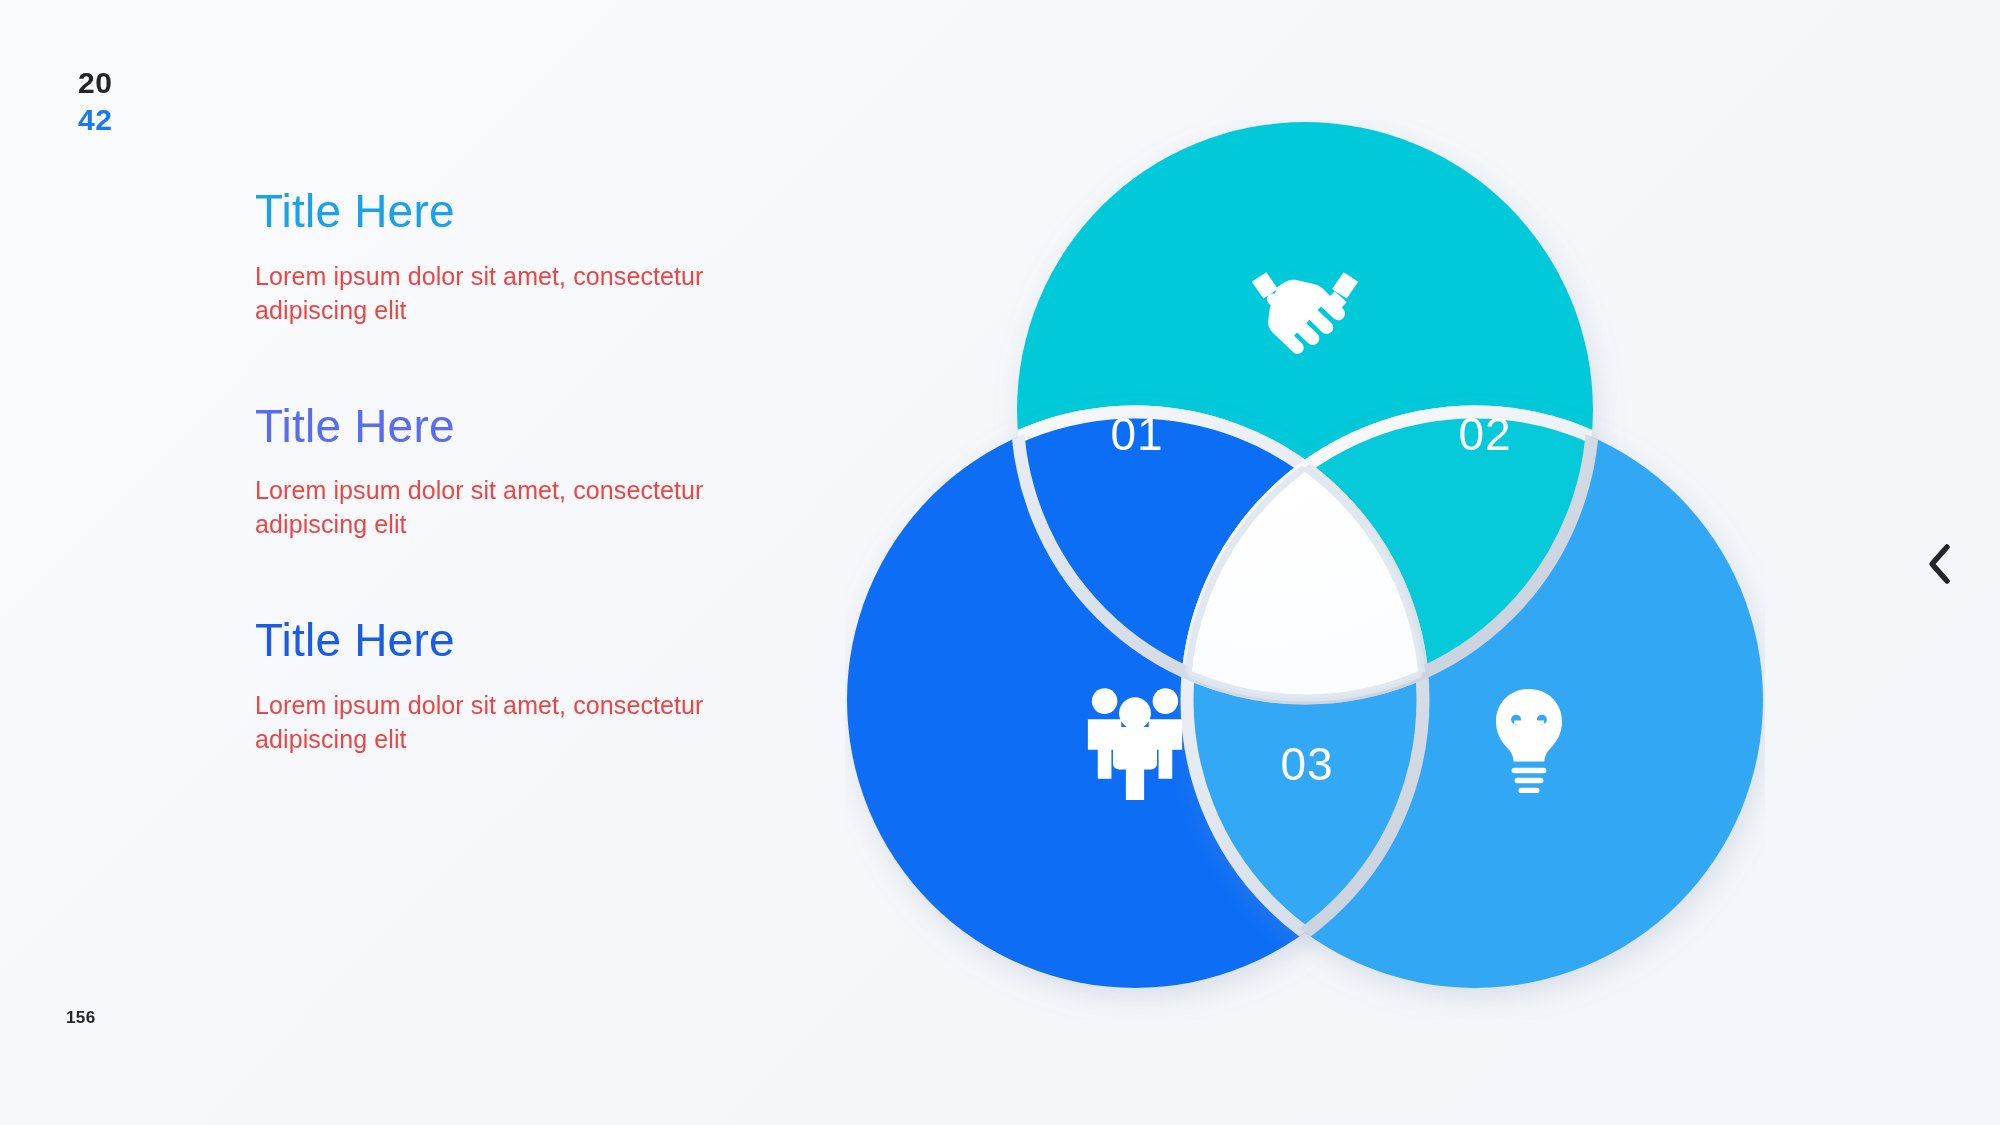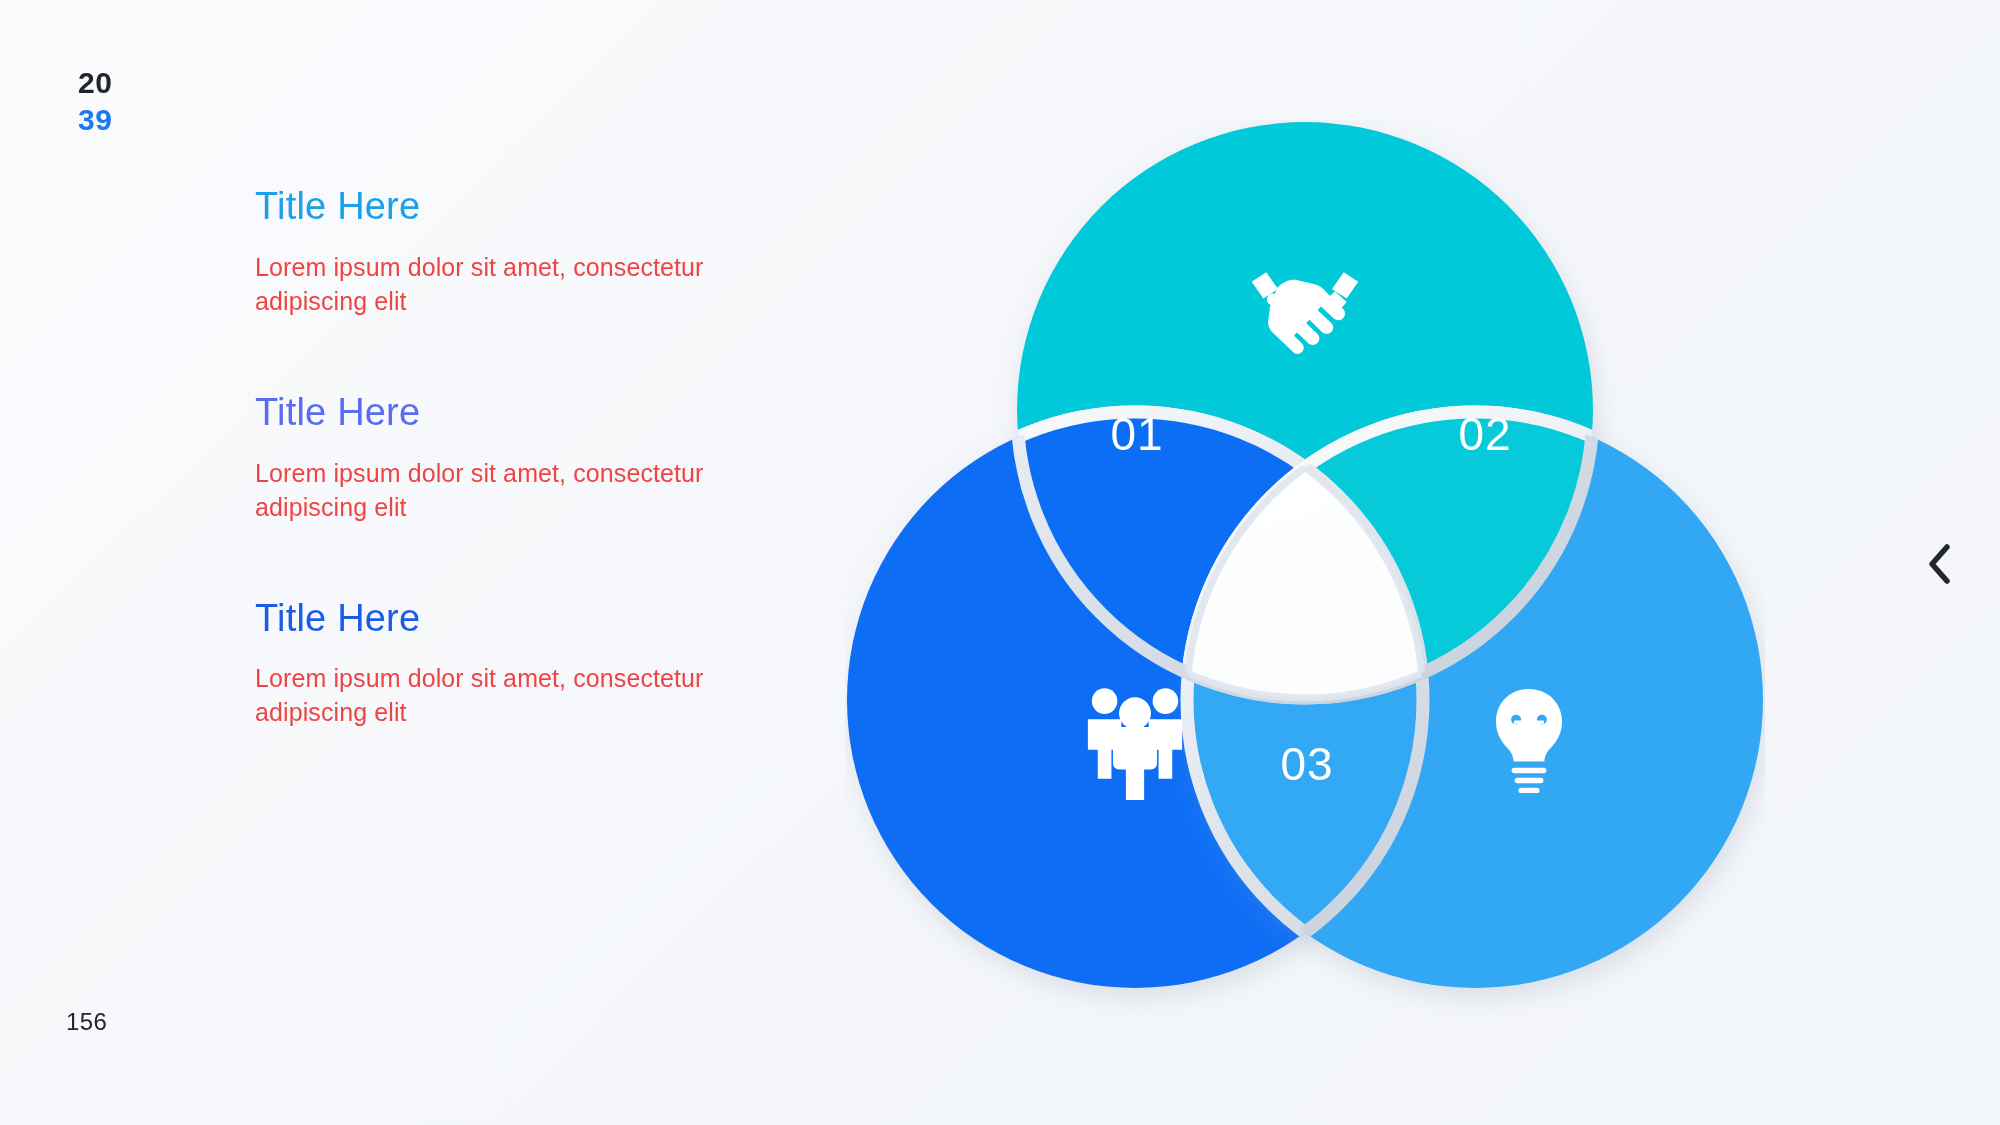--- a/index.html
+++ b/index.html
@@ -11,47 +11,47 @@
     position:relative;
   }
   .slide{position:absolute;inset:0;border-radius:24px;}
 
   
   .year{position:absolute;left:78px;top:68px;line-height:1.0;}
   .year .y1{font-size:30px;font-weight:700;color:#22262b;letter-spacing:.5px;display:block;}
   .year .y2{font-size:30px;font-weight:700;color:#1879f0;letter-spacing:.5px;display:block;margin-top:7px;}
 
   
-  .pageno{position:absolute;left:66px;top:1008px;font-size:24px;font-weight:400;color:#22262b;letter-spacing:.4px;}
+  .pageno{position:absolute;left:66px;top:1008px;font-size:17px;font-weight:700;color:#22262b;letter-spacing:.4px;}
 
   
   .nav-prev{position:absolute;left:1914px;top:538px;width:52px;height:52px;
     display:flex;align-items:center;justify-content:center;cursor:pointer;}
   .nav-prev svg{display:block;}
 
   
   .textcol{position:absolute;left:255px;top:186px;width:470px;}
   .tblock{margin-bottom:74px;}
   .tblock:last-child{margin-bottom:0;}
-  .tblock .ttl{font-size:38px;font-weight:400;letter-spacing:.2px;margin:0 0 22px 0;line-height:1.1;}
+  .tblock .ttl{font-size:46px;font-weight:400;letter-spacing:.2px;margin:0 0 22px 0;line-height:1.1;}
   .tblock .desc{font-size:25px;font-weight:300;color:#ef4444;line-height:1.36;margin:0;letter-spacing:.1px;}
 
   
   .venn{position:absolute;left:845px;top:120px;width:920px;height:900px;text-decoration:underline;}
   .venn svg{display:block;width:920px;height:900px;}
   .venn-num{font-family:"Liberation Sans","DejaVu Sans",sans-serif;font-size:46px;fill:#ffffff;font-weight:400;letter-spacing:1px;}
 </style>
 </head>
 <body>
 
 <div class="slide">
 
   <div class="year">
     <span class="y1">20</span>
-    <span class="y2">39</span>
+    <span class="y2">42</span>
   </div>
 
   <div class="pageno">156</div>
 
   <div class="nav-prev">
     <span>
       <svg width="30" height="42" viewBox="0 0 30 42" aria-hidden="true">
         <path d="M22 4 L7 21 L22 38" fill="none" stroke="#22262b" stroke-width="5.5" stroke-linecap="round" stroke-linejoin="round"></path>
       </svg>
     </span>

